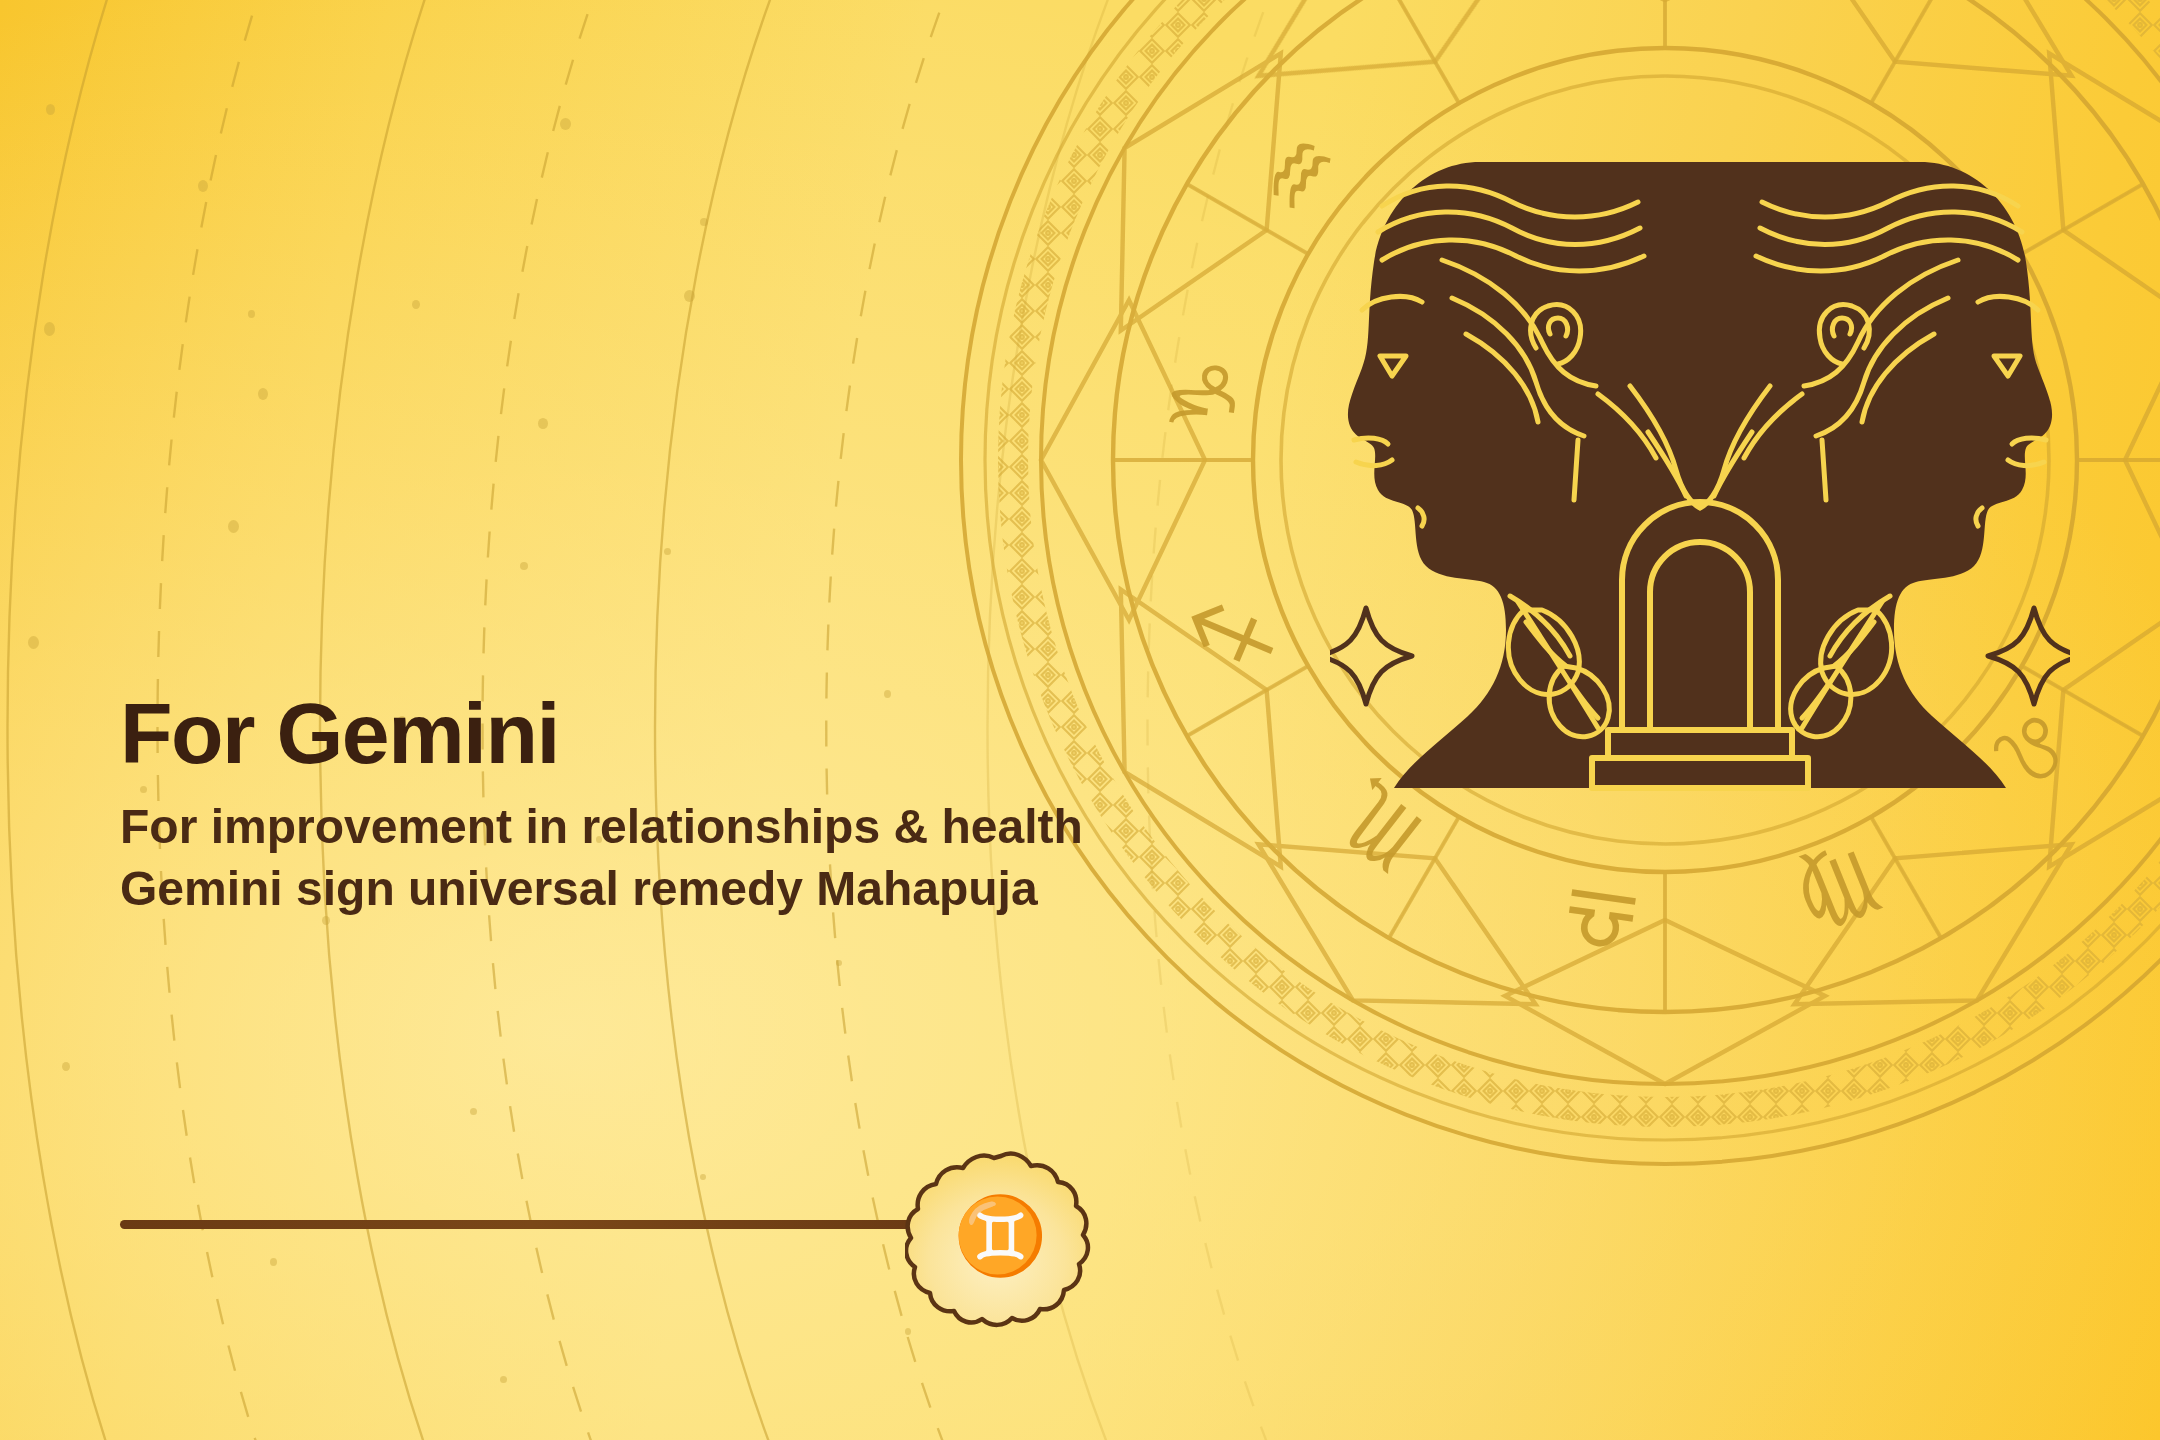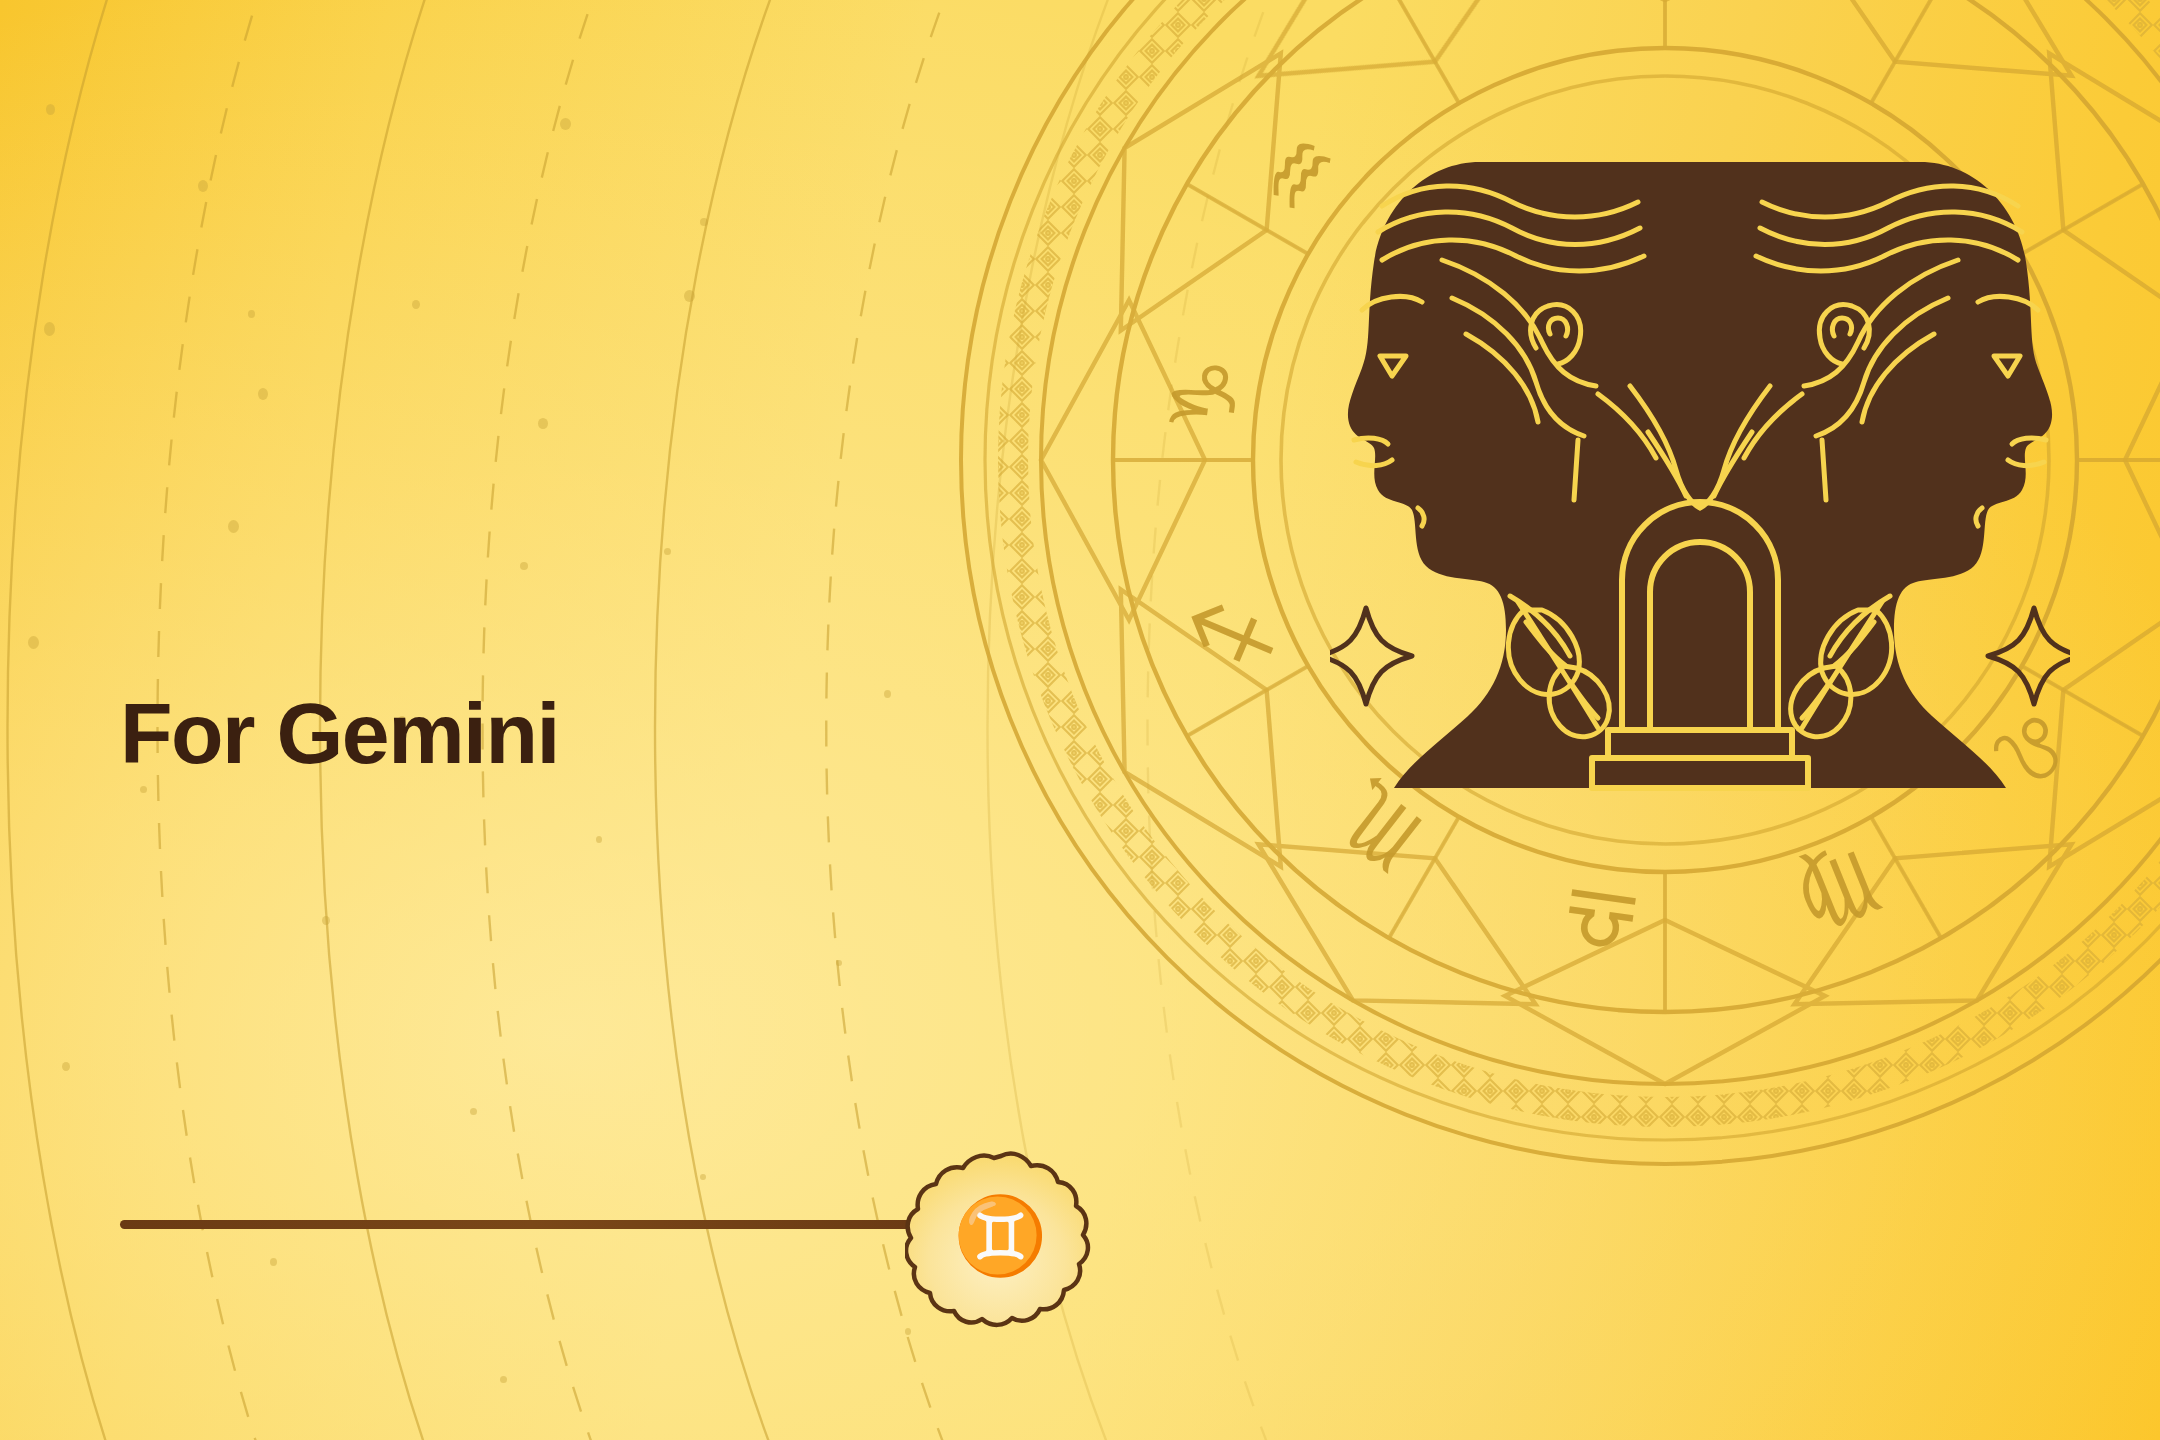--- a/index.html
+++ b/index.html
@@ -326,20 +326,21 @@
     <g fill="none" stroke="#51311C" stroke-width="5" stroke-linejoin="round">
       <path d="M36,498 C44,528 54,538 82,546 C54,554 44,564 36,594 C28,564 18,554 -10,546 C18,538 28,528 36,498 Z"></path>
     </g>
     <g transform="translate(740,0) scale(-1,1)" fill="none" stroke="#51311C" stroke-width="5" stroke-linejoin="round">
       <path d="M36,498 C44,528 54,538 82,546 C54,554 44,564 36,594 C28,564 18,554 -10,546 C18,538 28,528 36,498 Z"></path>
     </g>
   </svg>
 
   <div class="copy">
     <div class="title">For Gemini</div>
+    <div class="subtitle">For improvement in relationships &amp; health Gemini sign universal remedy Mahapuja</div>
   </div>
 
   <div class="divider"></div>
 
   <div class="badge">
     <svg viewBox="0 0 192 192" width="192" height="192">
       <defs>
         <radialGradient id="sealFill" cx="50%" cy="62%" r="68%">
           <stop offset="0%" stop-color="#FDF0C4"></stop>
           <stop offset="55%" stop-color="#FBE49A"></stop>

